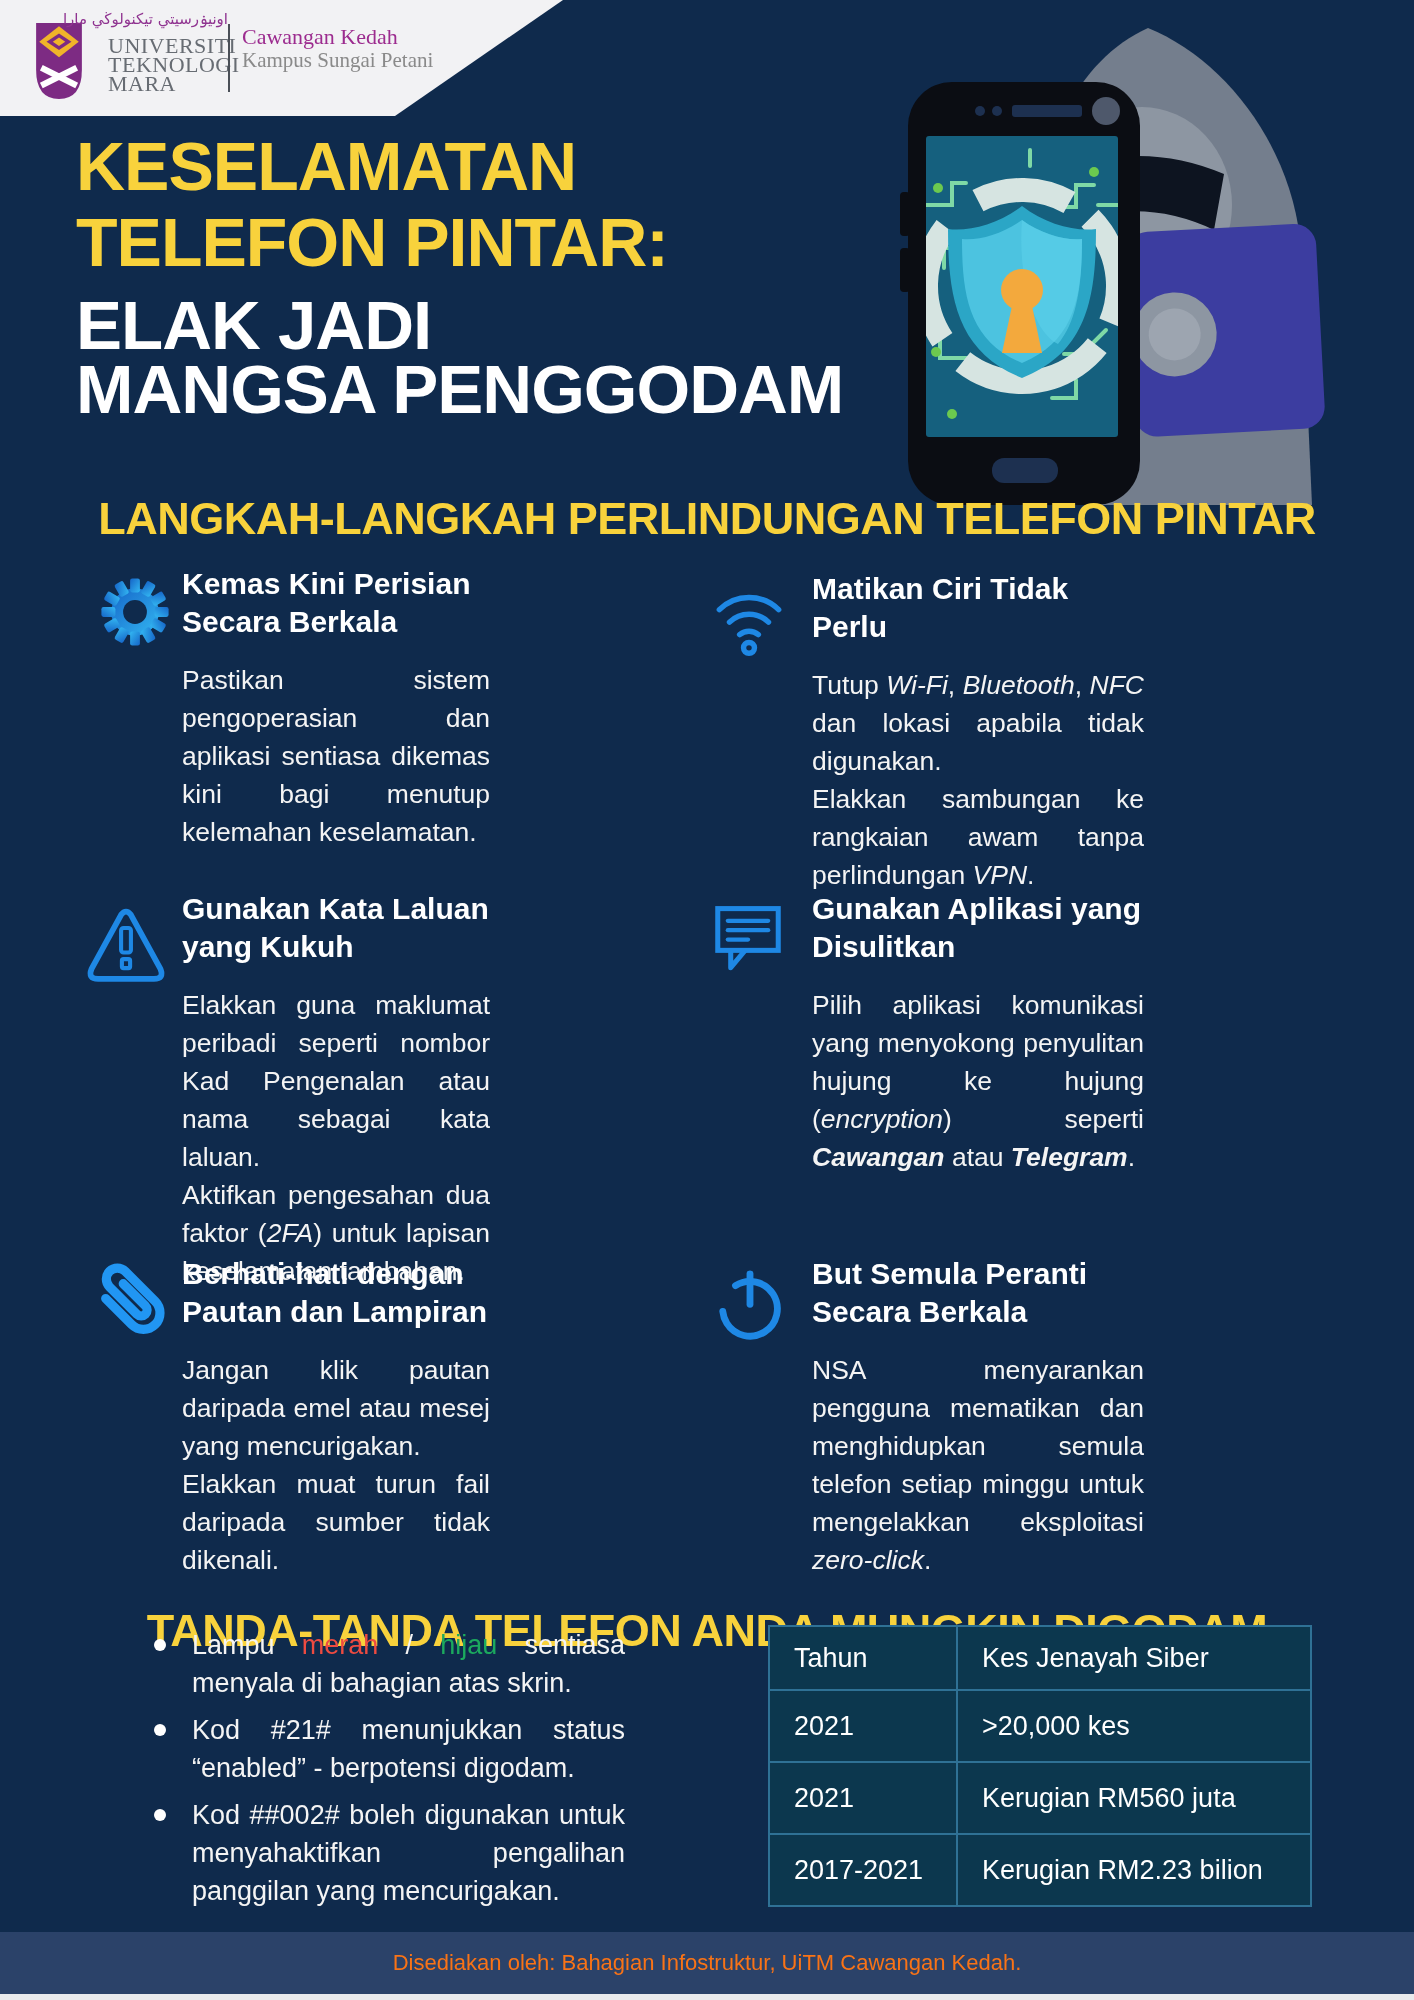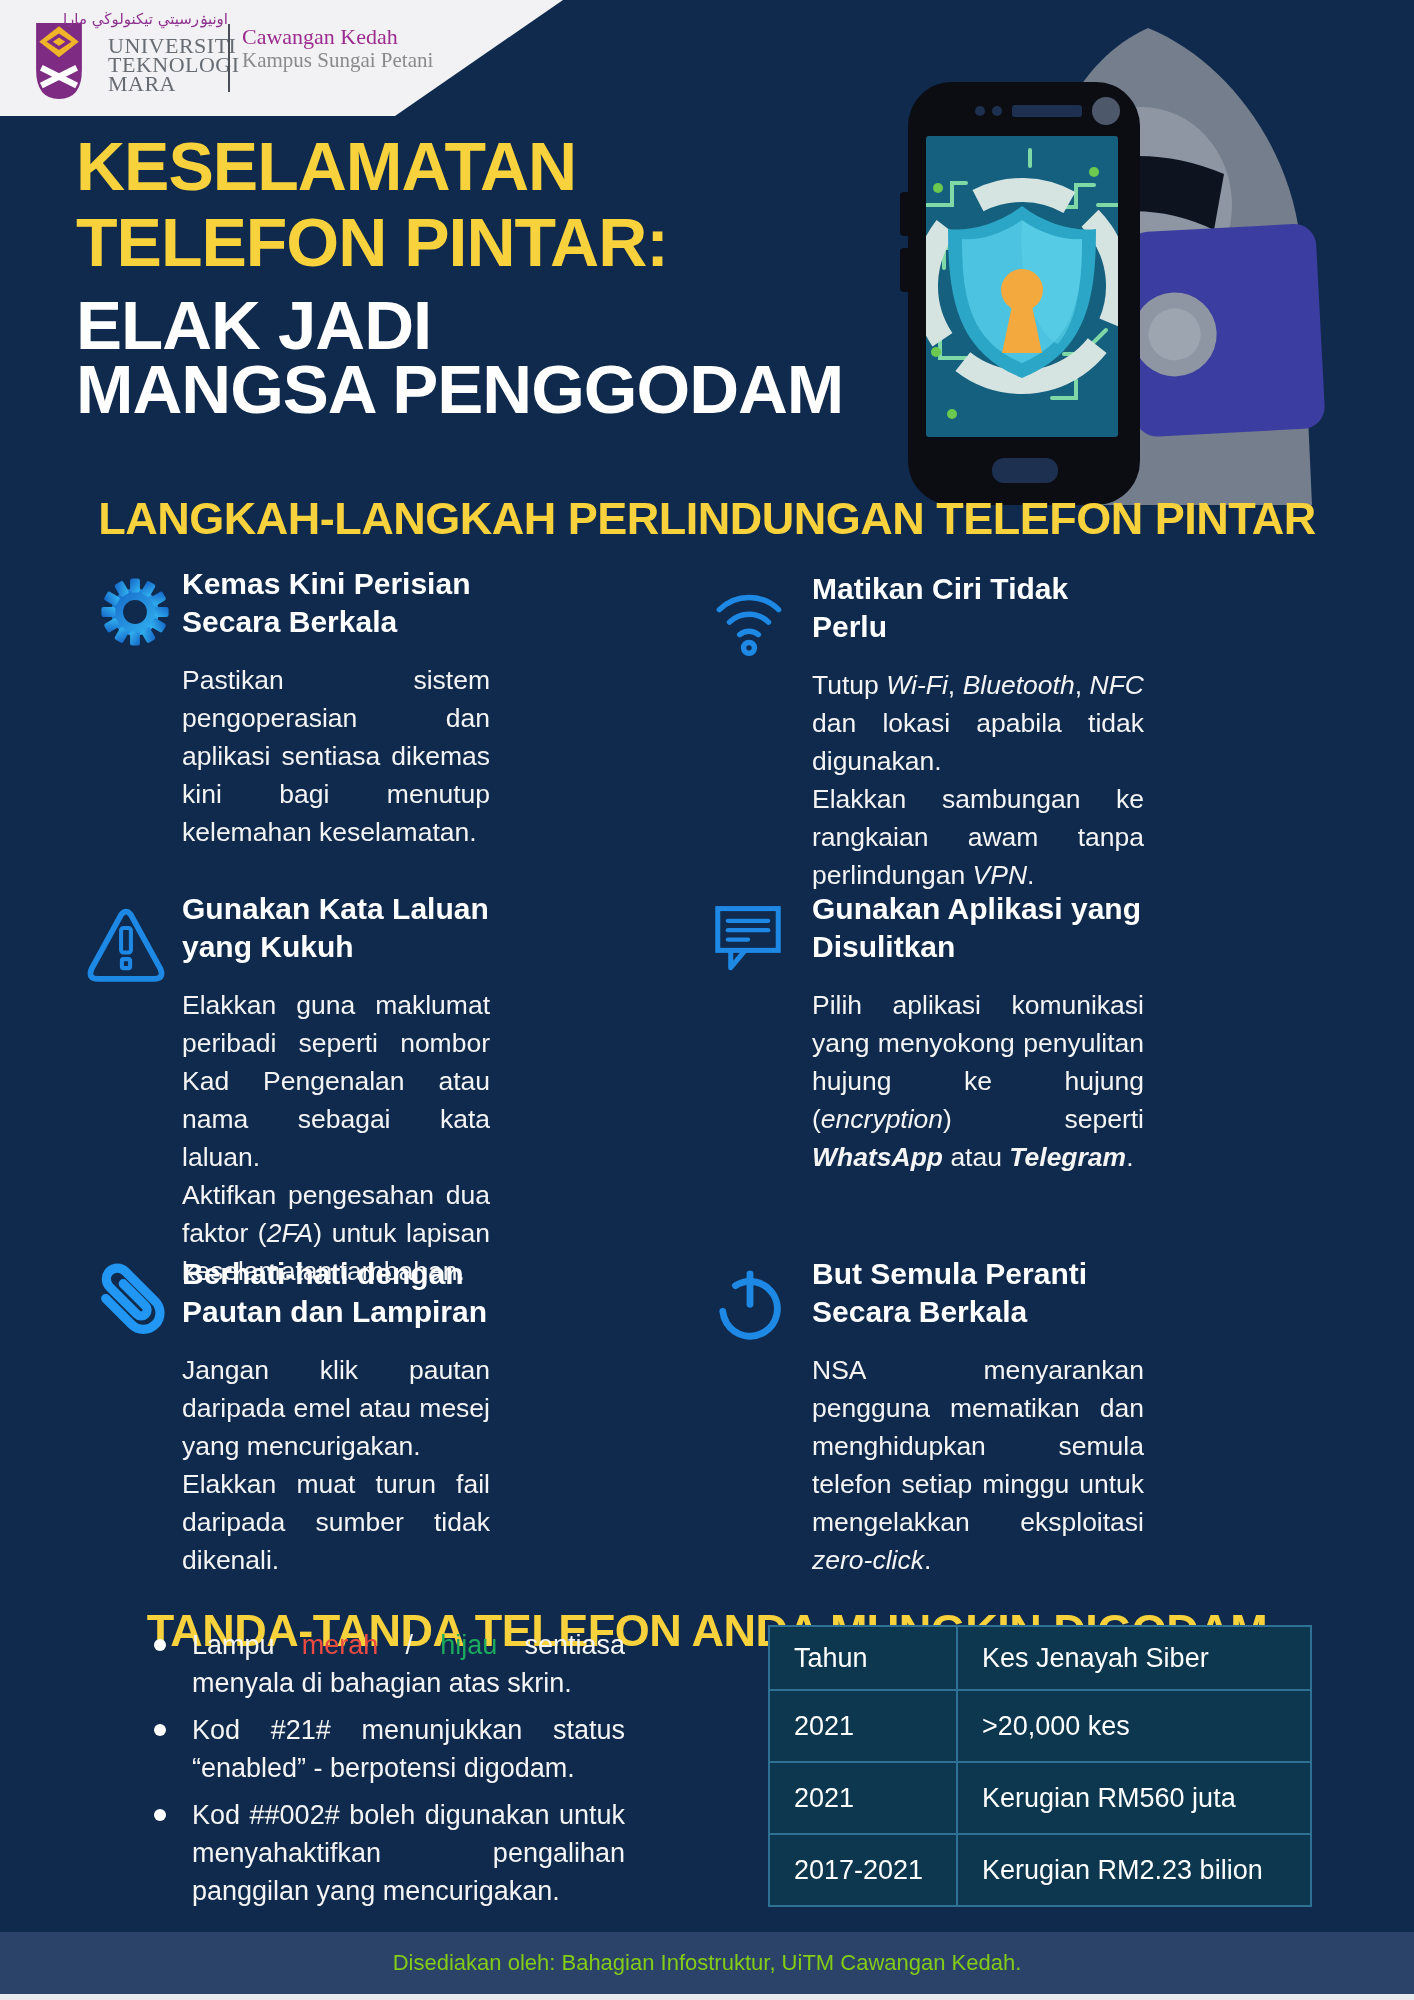--- a/index.html
+++ b/index.html
@@ -79,21 +79,21 @@
     background:#0C374E;border:2px solid #2F7195;
     font-weight:400;text-align:left;padding:0 0 0 24px;
   }
   .signs-table th{height:62px;}
   .signs-table td{height:70px;}
   .col-year{width:162px;}
   
   .footer-band{
     position:absolute;left:0;top:1932px;width:1414px;height:62px;
     background:#2B4269;display:flex;align-items:center;justify-content:center;
-    font-size:22px;color:#84cc16;
+    font-size:22px;color:#f97316;
   }
   .bottom-strip{position:absolute;left:0;top:1994px;width:1414px;height:6px;background:#E9EAED;}
   
   .hero-illustration{position:absolute;left:880px;top:0;width:470px;height:505px;}
 </style>
 </head>
 <body>
 
 <div class="poster">
 
@@ -251,21 +251,21 @@
         <rect x="8" y="10" width="84" height="58" stroke-width="7"></rect>
         <path d="M26,68 L26,92 L46,68" stroke-width="7" stroke-linejoin="round"></path>
         <line x1="22" y1="27" x2="78" y2="27" stroke-width="6" stroke-linecap="round"></line>
         <line x1="22" y1="40" x2="78" y2="40" stroke-width="6" stroke-linecap="round"></line>
         <line x1="22" y1="53" x2="50" y2="53" stroke-width="6" stroke-linecap="round"></line>
       </g>
     </svg>
     <div class="tip-text">
       <p class="tip-title">Gunakan Aplikasi yang
 Disulitkan</p>
-      <p class="tip-body"><span>Pilih aplikasi komunikasi yang menyokong penyulitan hujung ke hujung (</span><span class="seg-i">encryption</span><span>) seperti </span><span class="seg-bi">WhatsApp</span><span> atau </span><span class="seg-bi">Telegram</span><span>.</span></p>
+      <p class="tip-body"><span>Pilih aplikasi komunikasi yang menyokong penyulitan hujung ke hujung (</span><span class="seg-i">encryption</span><span>) seperti </span><span class="seg-bi">Cawangan</span><span> atau </span><span class="seg-bi">Telegram</span><span>.</span></p>
     </div>
   </div>
 
   <div class="tip tip-left" style="left:95px;top:1255px;width:400px;">
     <svg class="ticon" style="left:-8px;top:0px;" width="92" height="95" viewBox="0 0 100 100">
       <g transform="rotate(-45 50 50)">
         <path d="M32,26 v40 a18,18 0 0 0 36,0 V20 a12,12 0 0 0 -24,0 v42 a6.5,6.5 0 0 0 13,0 V28" fill="none" stroke="#2196F3" stroke-width="10" stroke-linecap="round"></path>
       </g>
     </svg>
     <div class="tip-text">

